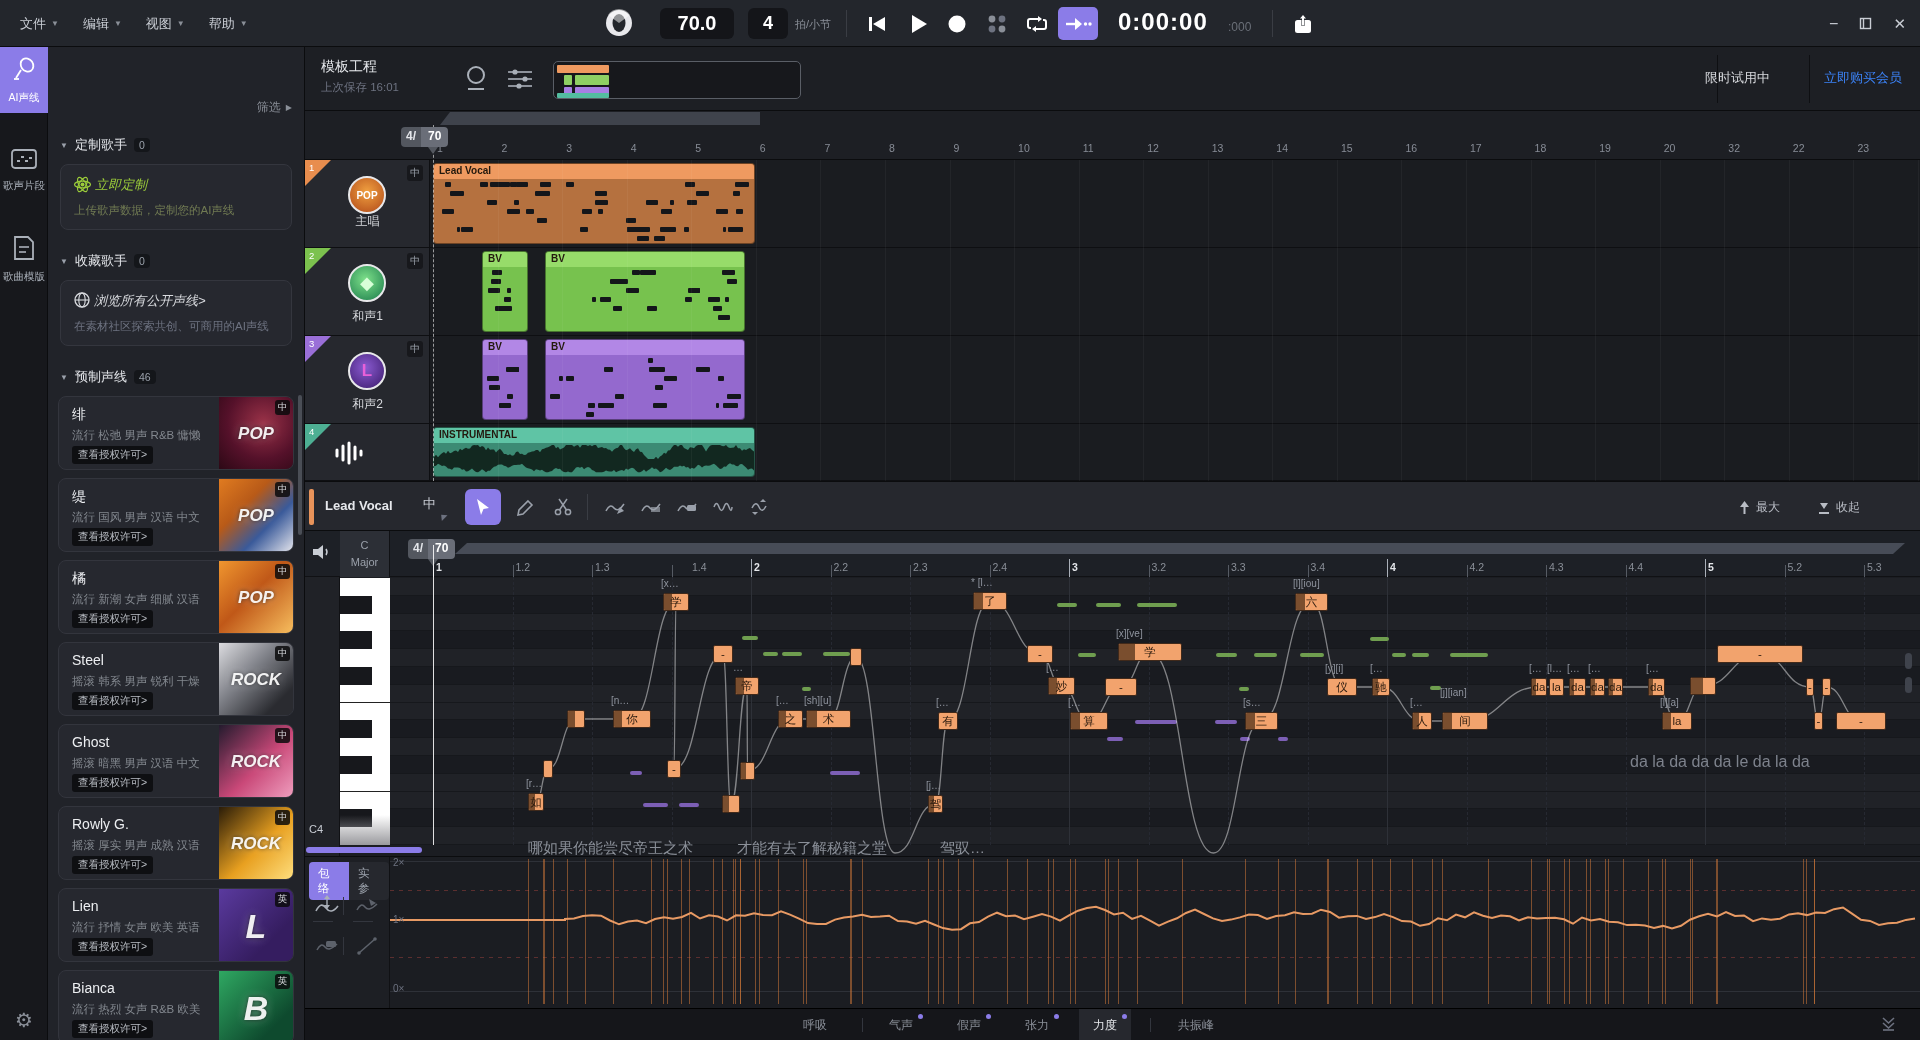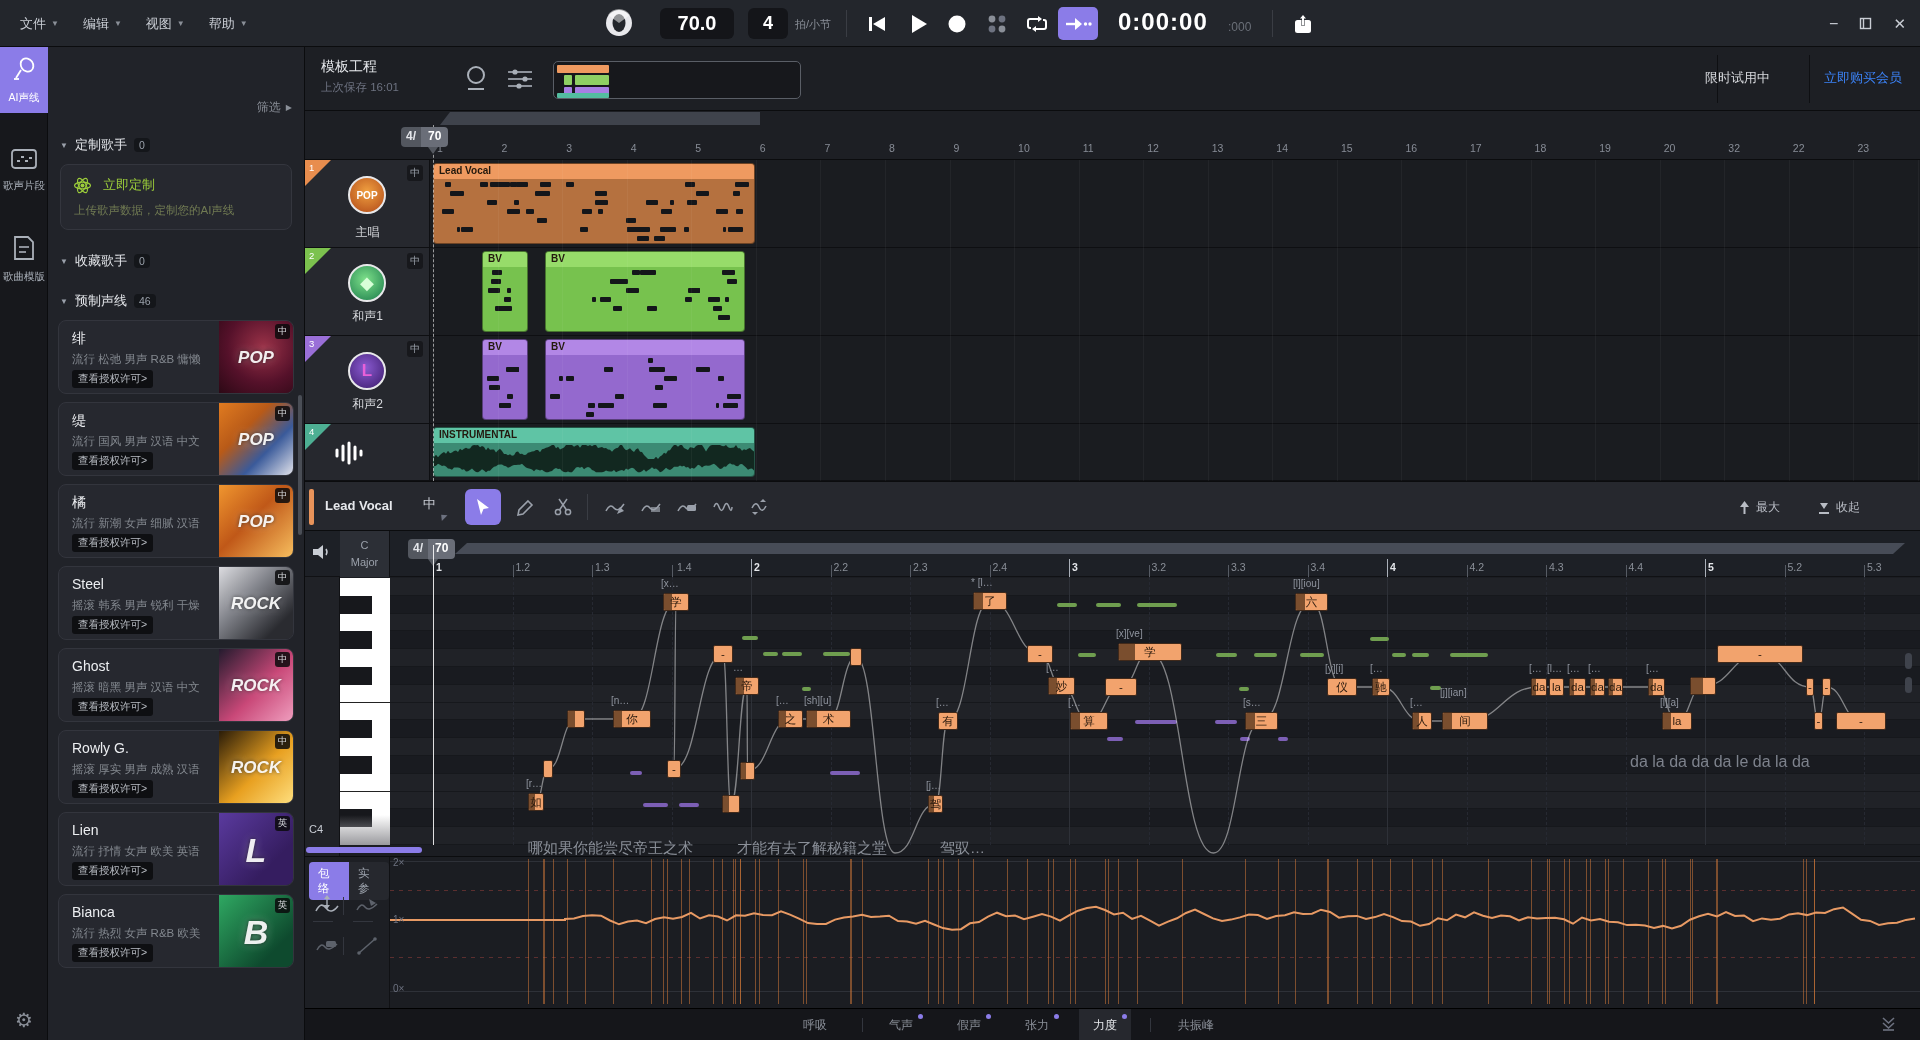--- a/index.html
+++ b/index.html
@@ -35,21 +35,21 @@
   .sidebar { position:absolute; left:48px; top:47px; width:257px; height:993px; background:#212329; border-right:1px solid #0b0c0e; overflow:hidden; }
   .search-row { position:absolute; left:0; top:0; width:257px; height:41px; background:#17181c; display:flex; align-items:center; padding:0 10px; gap:8px; border-bottom:1px solid #0b0c0e; }
   .search-ph { color:#6d7280; font-size:13px; flex:1; }
   .search-sep { width:1px; height:22px; background:#33363e; }
   .filter-row { position:absolute; right:12px; top:52px; font-size:12px; color:#8a8f98; display:flex; align-items:center; gap:5px; }
   .sb-scroll { position:absolute; left:10px; right:10px; top:75px; bottom:0; }
   .sec-head { display:flex; align-items:center; gap:7px; font-size:13px; color:#e4e6ea; margin:14px 2px 10px; }
   .sec-head .tri { font-size:8px; color:#9aa0aa; }
   .cnt-badge { background:#14161a; color:#9aa0aa; font-size:10.5px; border-radius:4px; padding:1px 5px; }
   .info-card { background:#26282f; border:1px solid #34363e; border-radius:8px; padding:11px 13px; margin:0 2px 6px; }
-  .info-card .act { display:flex; align-items:flex-end; gap:12px; font-size:13px; }
+  .info-card .act { display:flex; align-items:flex-start; gap:4px; font-size:13px;font-style:italic; }
   .info-card .desc { font-size:11.5px; color:#6d7280; margin-top:9px; }
   .act.green { color:#9ccd3a; }
   .act.white { color:#d8dade; }
   .singer-card { position:relative; height:74px; background:#26282f; border:1px solid #33353d; border-radius:8px; margin-bottom:8px; overflow:hidden; }
   .sg-name { position:absolute; left:13px; top:9px; font-size:14px; color:#eceef1; }
   .sg-tags { position:absolute; left:13px; top:31px; width:130px; font-size:11.5px; color:#83888f; white-space:nowrap; overflow:hidden; }
   .sg-lic { position:absolute; left:13px; top:49px; background:#0e0f12; color:#b9bdc4; font-size:10.5px; padding:2px 6px; border-radius:3px; }
   .sg-art { position:absolute; right:0; top:0; width:74px; height:74px; display:flex; align-items:center; justify-content:center; font-weight:bold; font-style:italic; color:rgba(255,255,255,.92); text-shadow:0 0 4px rgba(0,0,0,.6), 0 0 10px rgba(255,255,255,.35); }
   .sg-lang { position:absolute; right:3px; top:3px; width:15px; height:15px; background:rgba(10,10,12,.85); color:#d8dade; font-size:9.5px; border-radius:3px; display:flex; align-items:center; justify-content:center; font-style:normal; }
   .sb-bar { position:absolute; right:2px; top:348px; width:4px; height:140px; background:#4a4e56; border-radius:2px; }
@@ -297,20 +297,31 @@
               <ellipse cx="8.5" cy="8.5" rx="8" ry="3.4" fill="none" stroke="#9ccd3a" stroke-width="1.2" transform="rotate(120 8.5 8.5)"></ellipse>
             </svg>
           <span>立即定制</span>
         </div>
         <div class="desc" style="color:#707a52;">上传歌声数据，定制您的AI声线</div>
       </div>
       <div class="sec-head" style="margin-top:22px;">
         <span class="tri">▼</span>
         <span>收藏歌手</span>
         <span class="cnt-badge">0</span>
+      </div>
+      <div class="info-card">
+        <div class="act white">
+          <svg width="16" height="16">
+              <circle cx="8" cy="8" r="7" fill="none" stroke="#d8dade" stroke-width="1.3"></circle>
+              <ellipse cx="8" cy="8" rx="3.2" ry="7" fill="none" stroke="#d8dade" stroke-width="1.1"></ellipse>
+              <line x1="1" y1="8" x2="15" y2="8" stroke="#d8dade" stroke-width="1.1"></line>
+            </svg>
+          <span>浏览所有公开声线&gt;</span>
+        </div>
+        <div class="desc">在素材社区探索共创、可商用的AI声线</div>
       </div>
       <div class="sec-head" style="margin-top:22px;">
         <span class="tri">▼</span>
         <span>预制声线</span>
         <span class="cnt-badge">46</span>
       </div>
       <div id="singer-list">
           <div class="singer-card">
             <div class="sg-name">绯</div>
             <div class="sg-tags">流行 松弛 男声 R&amp;B 慵懒</div>
@@ -449,21 +460,21 @@
         <div class="a-num" style="left: 1552.43px;">23</div>
       </div>
     <div id="a-tracks">
         <div class="track-row" style="top: 49px; height: 88px;">
           <div class="abs" style="inset: 0px 0px 0px 125px; background: rgb(26, 28, 32);"></div>
           <div class="track-head">
             <div class="num-tri" style="border-width: 26px 26px 0px 0px; border-color: rgb(232, 141, 78) transparent transparent;"></div>
             <div class="num-lbl">1</div>
             <div class="t-lang">中</div>
             <div class="t-avatar" style="top: 16px; background: radial-gradient(circle at 50% 40%, rgb(240, 160, 64), rgb(176, 72, 24));">POP</div>
-            <div class="t-name" style="top: 64px; text-align: center;">主唱</div>
+            <div class="t-name" style="top: 53px; text-align: center;">主唱</div>
           </div>
         </div>
         <div class="track-row" style="top: 137px; height: 88px;">
           <div class="abs" style="inset: 0px 0px 0px 125px; background: rgb(26, 28, 32);"></div>
           <div class="track-head">
             <div class="num-tri" style="border-width: 26px 26px 0px 0px; border-color: rgb(124, 194, 78) transparent transparent;"></div>
             <div class="num-lbl">2</div>
             <div class="t-lang">中</div>
             <div class="t-avatar" style="top: 16px; background: radial-gradient(circle at 45% 40%, rgb(125, 224, 138), rgb(26, 122, 74)); font-size: 18px; color: rgb(216, 255, 216);">◆</div>
             <div class="t-name" style="top: 60px;">和声1</div>
@@ -765,21 +776,21 @@
       </div>
     <div class="pr-ruler">
       <div class="pr-band"></div>
       <div id="pr-ticks">
           <div class="pr-tick bar" style="left: 131px;">1</div>
           <div class="abs" style="left: 128px; top: 28px; width: 1px; height: 18px; background: rgb(170, 176, 185);"></div>
           <div class="pr-tick" style="left: 210.5px;">1.2</div>
           <div class="abs" style="left: 207.5px; top: 34px; width: 1px; height: 12px; background: rgb(86, 91, 100);"></div>
           <div class="pr-tick" style="left: 290px;">1.3</div>
           <div class="abs" style="left: 287px; top: 34px; width: 1px; height: 12px; background: rgb(86, 91, 100);"></div>
-          <div class="pr-tick" style="left: 364px; margin-left: 8px;">1.4</div>
+          <div class="pr-tick" style="left: 379px; margin-left: 8px;">1.4</div>
           <div class="abs" style="left: 366.5px; top: 34px; width: 1px; height: 12px; background: rgb(86, 91, 100);"></div>
           <div class="pr-tick bar" style="left: 449px;">2</div>
           <div class="abs" style="left: 446px; top: 28px; width: 1px; height: 18px; background: rgb(170, 176, 185);"></div>
           <div class="pr-tick" style="left: 528.5px;">2.2</div>
           <div class="abs" style="left: 525.5px; top: 34px; width: 1px; height: 12px; background: rgb(86, 91, 100);"></div>
           <div class="pr-tick" style="left: 608px;">2.3</div>
           <div class="abs" style="left: 605px; top: 34px; width: 1px; height: 12px; background: rgb(86, 91, 100);"></div>
           <div class="pr-tick" style="left: 687.5px;">2.4</div>
           <div class="abs" style="left: 684.5px; top: 34px; width: 1px; height: 12px; background: rgb(86, 91, 100);"></div>
           <div class="pr-tick bar" style="left: 767px;">3</div>

